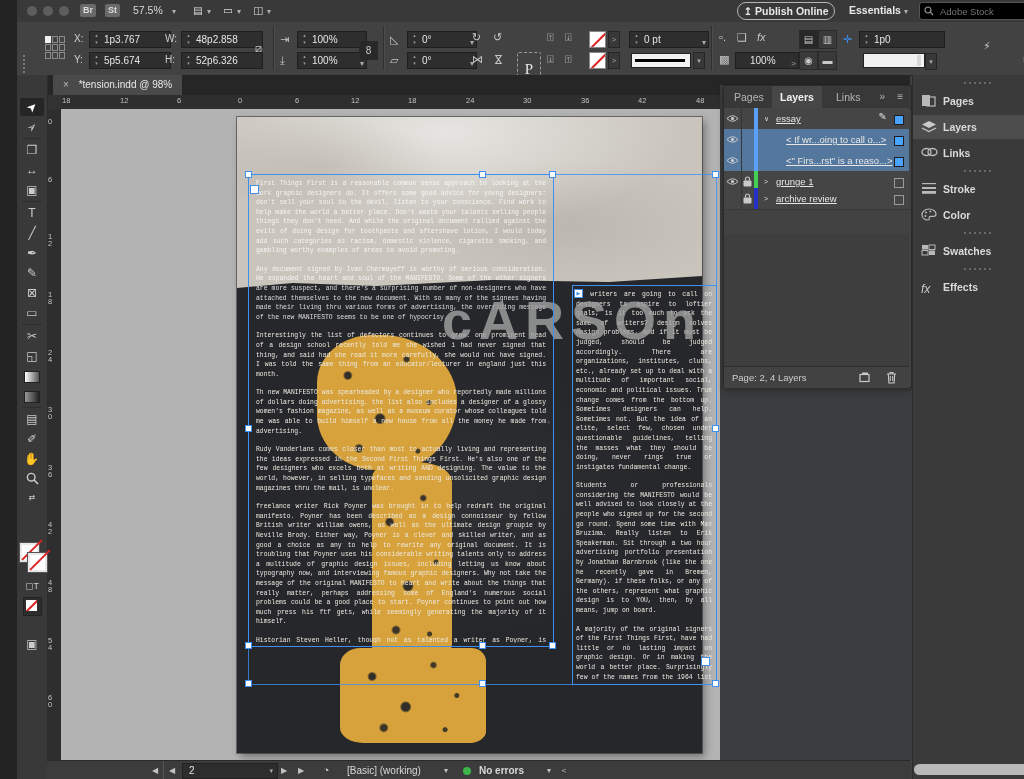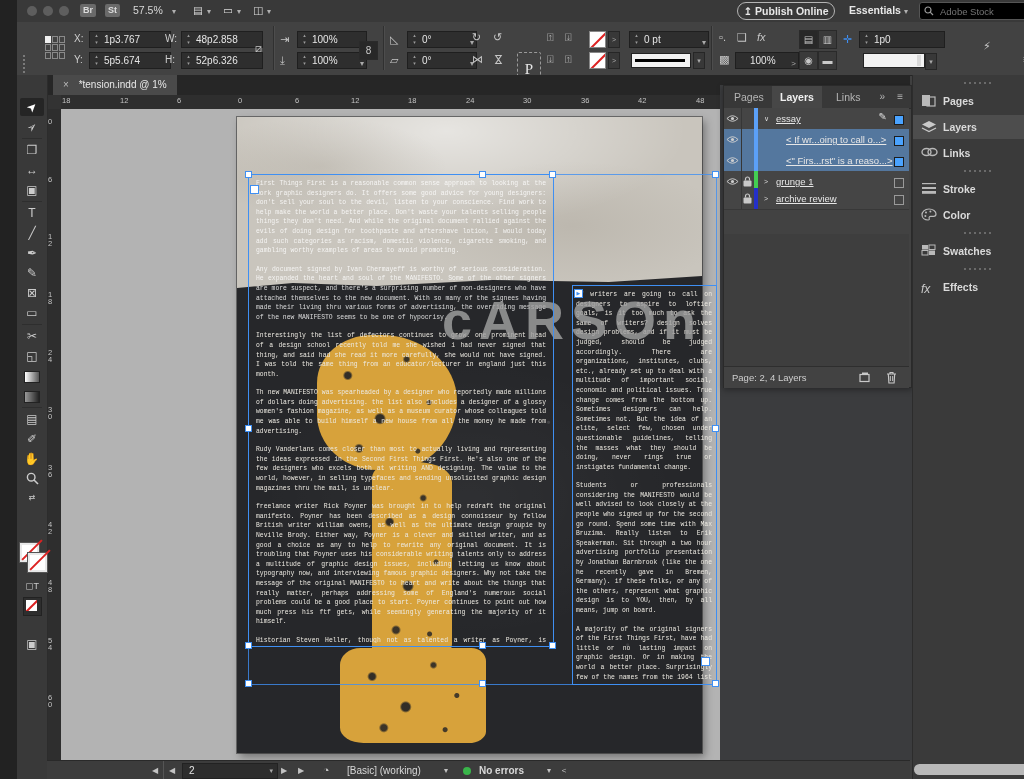--- a/index.html
+++ b/index.html
@@ -296,21 +296,21 @@
     <div class="white-preview" style="left:846px;top:31px"></div>
     <div class="minibtn" style="left:908px;top:31px">▾</div>
     <span class="cicon" style="left:966px;top:18px">⚡</span>
     <span class="cicon" style="left:1006px;top:7px">⚙</span>
     <span class="cicon" style="left:1006px;top:31px">≡</span>
   </div>
 
   <div id="tabbar">
     <div id="doc-tab">
       <span class="x">×</span>
-      <span>*tension.indd @ 1%</span>
+      <span>*tension.indd @ 98%</span>
     </div>
   </div>
 
   <div id="canvas">
     <div id="ruler-corner"></div>
     <div id="hruler">
       <span class="hnum" style="left:1px">18</span>
       <span class="hnum" style="left:59px">12</span>
       <span class="hnum" style="left:116px">6</span>
       <span class="hnum" style="left:177px">0</span>

